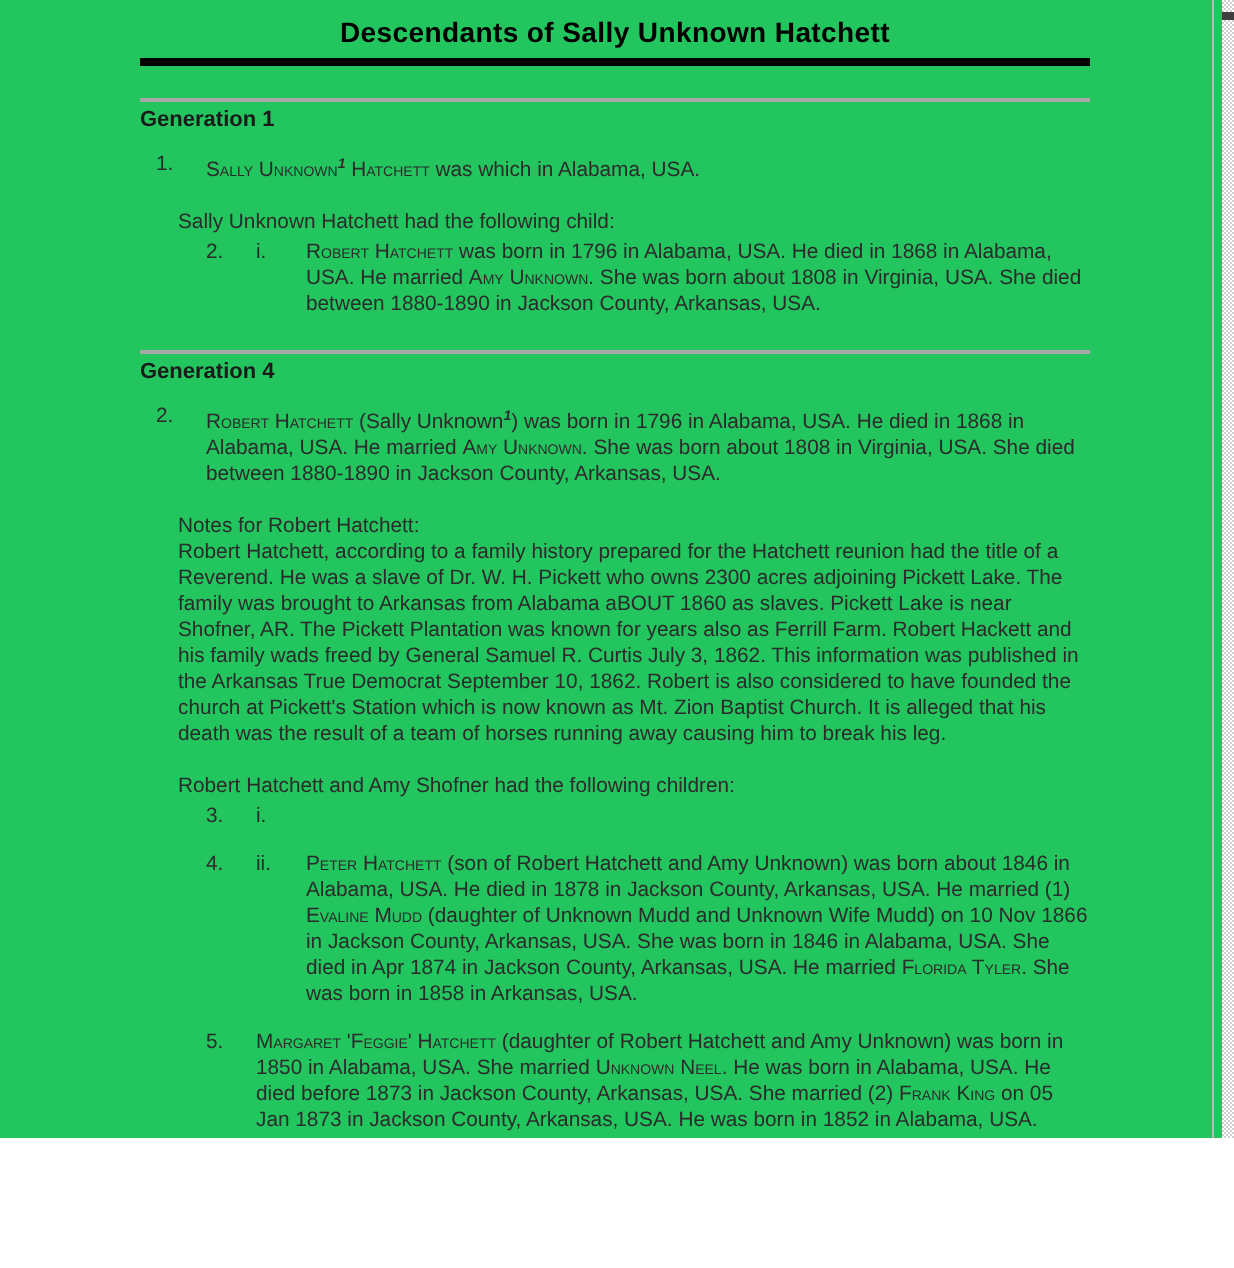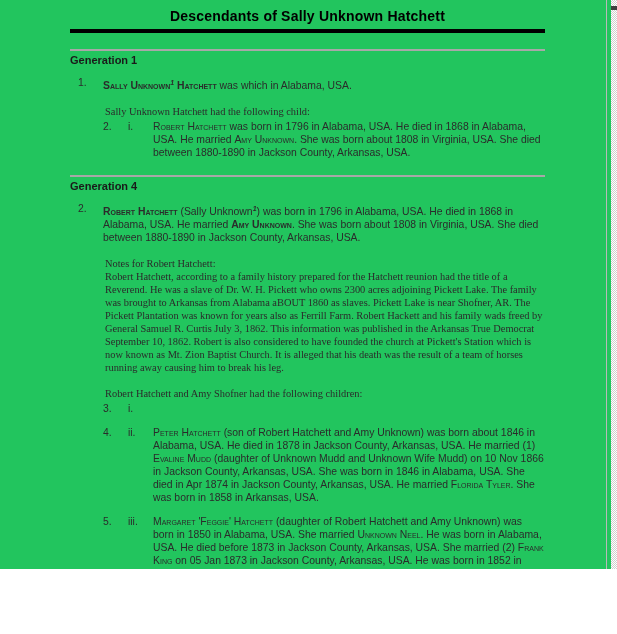--- a/index.html
+++ b/index.html
@@ -24,27 +24,27 @@
     font-size:14px;font-weight:bold;color:#000;
     letter-spacing:0.2px;
   }
   .title-rule{height:4px;background:var(--rule);margin-top:5px;}
   .gen-divider{height:2px;background:var(--divider);margin-top:16px;}
   .gen-heading{margin:3px 0 0 0;text-align:left;font-size:11px;font-weight:bold;color:#1a1a1a;}
   .block{font-size:10.4px;line-height:13px;}
   .block-person{display:flex;margin-top:10px;padding-left:8px;}
   .block-child{display:flex;margin-top:11px;margin-left:33px;}
   .block-child.after-para{margin-top:2px;}
-  .block-para{margin-top:13px;margin-left:35px;white-space:pre-wrap;font-family:Liberation Serif, serif;}
+  .block-para{margin-top:13px;margin-left:19px;white-space:pre-wrap;}
   .num{flex:0 0 25px;}
   .roman{flex:0 0 25px;}
   .etext{flex:1;min-width:0;}
   .t-normal{}
   .t-sc{font-variant:small-caps;}
-  .t-bsc{font-variant:small-caps;font-weight:bold;}
+  .t-bsc{font-variant:small-caps;font-weight:normal;}
   .t-sup{font-size:7px;vertical-align:4px;font-style:italic;font-weight:bold;}
   
   .scroll-sep{position:absolute;top:0;bottom:0;right:10px;width:1px;background:#b9b9b9;}
   .scroll-track{
     position:absolute;top:0;bottom:0;right:0;width:6px;
     background-image:conic-gradient(#cfcfcf 25%,#ffffff 0 50%,#cfcfcf 0 75%,#ffffff 0);
     background-size:2px 2px;
   }
   .scroll-thumb{position:absolute;top:6px;left:0;width:6px;height:4px;background:var(--thumb);}
 </style>
@@ -81,21 +81,20 @@
           <span class="num">3.</span>
           <span class="roman">i.</span>
         </div>
         <div class="block block-child">
           <span class="num">4.</span>
           <span class="roman">ii.</span>
           <div class="etext"><span class="t-sc">Peter Hatchett</span><span class="t-normal"> (son of Robert Hatchett and Amy Unknown) was born about 1846 in Alabama, USA. He died in 1878 in Jackson County, Arkansas, USA. He married (1) </span><span class="t-sc">Evaline Mudd</span><span class="t-normal"> (daughter of Unknown Mudd and Unknown Wife Mudd) on 10 Nov 1866 in Jackson County, Arkansas, USA. She was born in 1846 in Alabama, USA. She died in Apr 1874 in Jackson County, Arkansas, USA. He married </span><span class="t-sc">Florida Tyler</span><span class="t-normal">. She was born in 1858 in Arkansas, USA.</span></div>
         </div>
         <div class="block block-child">
           <span class="num">5.</span>
-          <span class="roman">iii.</span>
           <div class="etext"><span class="t-sc">Margaret 'Feggie' Hatchett</span><span class="t-normal"> (daughter of Robert Hatchett and Amy Unknown) was born in 1850 in Alabama, USA. She married </span><span class="t-sc">Unknown Neel</span><span class="t-normal">. He was born in Alabama, USA. He died before 1873 in Jackson County, Arkansas, USA. She married (2) </span><span class="t-sc">Frank King</span><span class="t-normal"> on 05 Jan 1873 in Jackson County, Arkansas, USA. He was born in 1852 in Alabama, USA.</span></div>
         </div>
       </div>
   </div>
   <div class="scroll-sep"></div>
   <div class="scroll-track">
     <div class="scroll-thumb"></div>
   </div>
 </div>
 

